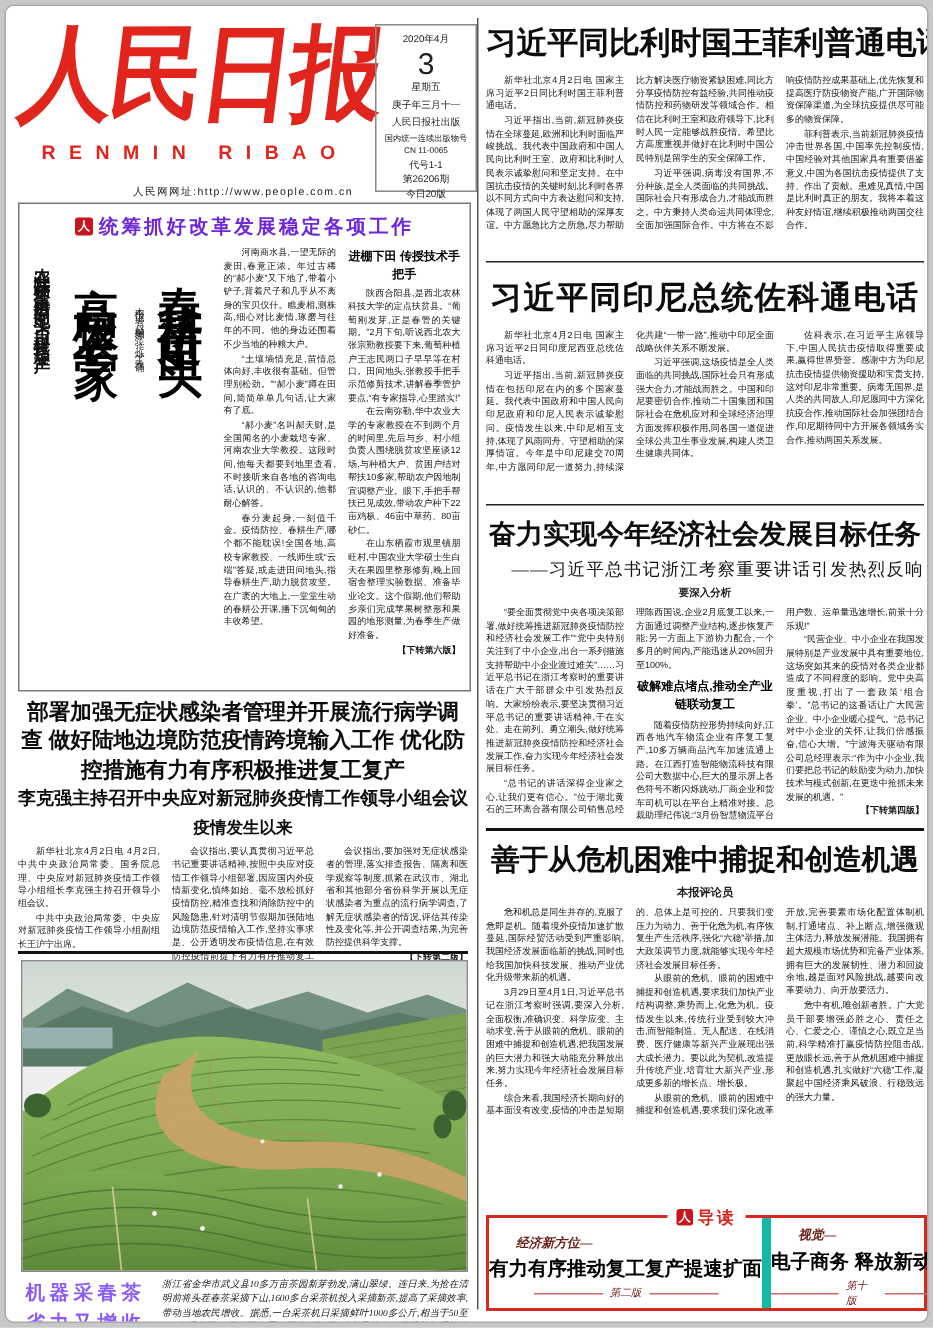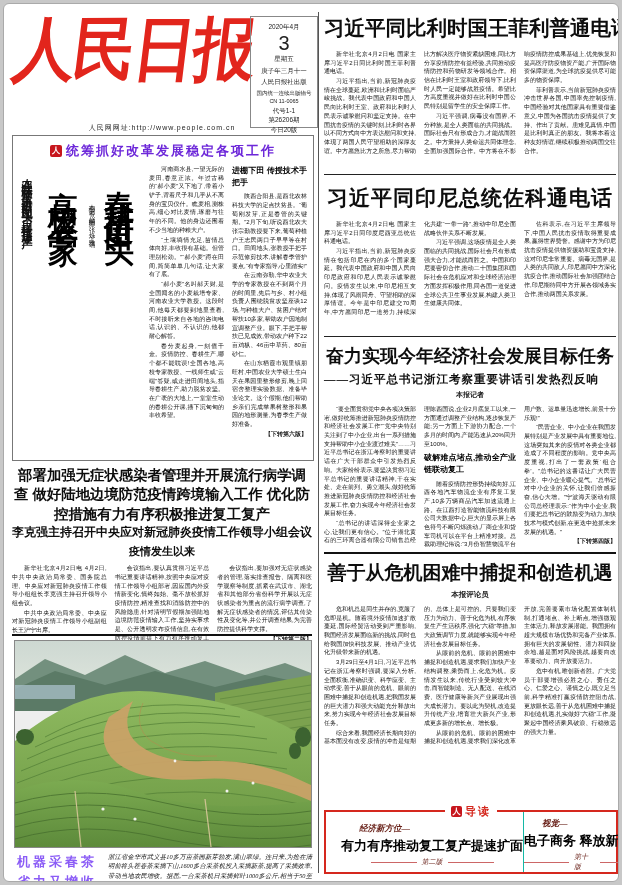--- a/index.html
+++ b/index.html
@@ -9,28 +9,28 @@
   .vrule{position:absolute;left:314px;top:8px;bottom:8px;width:0;border-left:1px solid #555;}
   
   .masthead-title{font-family:"DejaVu Serif","Liberation Serif",serif;font-weight:900;color:#e2251c;font-size:62px;line-height:1;transform:skewX(-7deg) scaleY(1.12);transform-origin:left center;letter-spacing:-2px;white-space:nowrap;}
   .masthead-sub{color:#e2251c;font-weight:bold;font-size:13px;letter-spacing:9px;text-align:center;margin-top:14px;}
   .website{font-size:7px;color:#222;text-align:center;letter-spacing:1px;}
   .datebox{border:1px solid #888;padding:5px 3px;text-align:center;color:#222;font-size:6.5px;line-height:1.5;}
   .datebox .day{font-size:20px;line-height:1.1;font-weight:400;}
   .datebox .row{margin-top:2px;}
   
   .h-big{font-weight:900;color:#0d0d0d;text-align:center;white-space:nowrap;}
-  .h-sub{font-family:"Liberation Serif","DejaVu Serif",serif;font-weight:bold;text-align:left;color:#111;}
+  .h-sub{font-family:"Liberation Serif","DejaVu Serif",serif;font-weight:normal;text-align:right;color:#111;}
   .byline{text-align:center;font-family:"Liberation Serif",serif;color:#222;}
   .body-text{font-size:6px;line-height:1.45;text-align:justify;color:#141414;overflow:hidden;}
   .body-text p{margin:0 0 1px 0;text-indent:2em;}
   .body-text .turn{text-align:right;font-weight:bold;text-indent:0;}
   .cols3{column-count:3;column-gap:8px;}
   .cols2{column-count:2;column-gap:8px;}
-  .inner-subhead{font-size:8px;font-weight:bold;margin:4px 0;color:#000;column-span:none;}
+  .inner-subhead{font-size:8px;font-weight:bold;text-align:center;margin:4px 0;color:#000;column-span:none;}
   .rule{position:absolute;border-top:1px solid #222;}
   .rule.thick{border-top:2px solid #111;}
   
   .tbox{border:1px solid #777;}
   .tbox-header{display:flex;align-items:center;justify-content:center;gap:4px;padding:6px 0 3px 0;}
   .tbox-header .t{color:#6d28d9;font-weight:900;font-size:13px;letter-spacing:2px;}
   .logo-sq{width:12px;height:12px;background:#c7161d;border-radius:2px;display:inline-flex;align-items:center;justify-content:center;color:#fff;font-size:8px;font-weight:bold;line-height:1;}
   .vert{writing-mode:vertical-rl;}
   .kicker-v{font-size:11px;font-weight:600;letter-spacing:3px;color:#111;}
   .bighead-v{font-size:30px;font-weight:900;letter-spacing:11px;color:#000;}
@@ -52,20 +52,21 @@
 </style>
 </head>
 <body>
 
 <div id="page">
 
   <div class="vrule"></div>
 
   <div class="abs" style="left:10px;top:14px;width:232px;">
     <div class="masthead-title">人民日报</div>
+    <div class="masthead-sub">RENMIN  RIBAO</div>
   </div>
 
   <div class="abs datebox" style="left:246px;top:12px;width:60px;height:100px;">
     <div>2020年4月</div>
     <div class="day">3</div>
     <div>星期五</div>
     <div class="row">庚子年三月十一</div>
     <div class="row">人民日报社出版</div>
     <div class="row" style="font-size:5.5px;">国内统一连续出版物号</div>
     <div style="font-size:5.5px;">CN 11-0065</div>
@@ -217,21 +218,21 @@
       <p>习近平指出,当前,新冠肺炎疫情在包括印尼在内的多个国家蔓延。我代表中国政府和中国人民向印尼政府和印尼人民表示诚挚慰问。疫情发生以来,中印尼相互支持,体现了风雨同舟、守望相助的深厚情谊。今年是中印尼建交70周年,中方愿同印尼一道努力,持续深化共建“一带一路”,推动中印尼全面战略伙伴关系不断发展。</p>
       <p>习近平强调,这场疫情是全人类面临的共同挑战,国际社会只有形成强大合力,才能战而胜之。中国和印尼要密切合作,推动二十国集团和国际社会在危机应对和全球经济治理方面发挥积极作用,同各国一道促进全球公共卫生事业发展,构建人类卫生健康共同体。</p>
       <p>佐科表示,在习近平主席领导下,中国人民抗击疫情取得重要成果,赢得世界赞誉。感谢中方为印尼抗击疫情提供物资援助和宝贵支持,这对印尼非常重要。病毒无国界,是人类的共同敌人,印尼愿同中方深化抗疫合作,推动国际社会加强团结合作,印尼期待同中方开展各领域务实合作,推动两国关系发展。</p>
     </div>
   </div>
   <div class="rule" style="left:320px;top:332px;width:292px;"></div>
 
   <div class="abs" style="left:320px;top:340px;width:292px;">
     <div class="h-big" style="font-size:18px;">奋力实现今年经济社会发展目标任务</div>
     <div class="h-sub" style="font-size:11.5px;margin-top:4px;letter-spacing:1px;">——习近平总书记浙江考察重要讲话引发热烈反响</div>
-    <div class="byline" style="font-size:7px;margin-top:3px;font-weight:bold;">本报记者</div>
+    <div class="byline" style="font-size:7px;margin-top:3px;font-weight:bold;">要深入分析</div>
     <div class="body-text cols3" style="height:150px;margin-top:5px;">
       <p>“要全面贯彻党中央各项决策部署,做好统筹推进新冠肺炎疫情防控和经济社会发展工作”“党中央特别关注到了中小企业,出台一系列措施支持帮助中小企业渡过难关”……习近平总书记在浙江考察时的重要讲话在广大干部群众中引发热烈反响。大家纷纷表示,要坚决贯彻习近平总书记的重要讲话精神,干在实处、走在前列、勇立潮头,做好统筹推进新冠肺炎疫情防控和经济社会发展工作,奋力实现今年经济社会发展目标任务。</p>
       <p>“总书记的讲话深得企业家之心,让我们更有信心。”位于湖北黄石的三环离合器有限公司销售总经理陈西国说,企业2月底复工以来,一方面通过调整产业结构,逐步恢复产能;另一方面上下游协力配合,一个多月的时间内,产能迅速从20%回升至100%。</p>
       <div class="inner-subhead">破解难点堵点,推动全产业链联动复工</div>
       <p>随着疫情防控形势持续向好,江西各地汽车物流企业有序复工复产,10多万辆商品汽车加速流通上路。在江西打造智能物流科技有限公司大数据中心,巨大的显示屏上各色符号不断闪烁跳动,厂商企业和货车司机可以在平台上精准对接。总裁助理纪伟说:“3月份智慧物流平台用户数、运单量迅速增长,前景十分乐观!”</p>
       <p>“民营企业、中小企业在我国发展特别是产业发展中具有重要地位,这场突如其来的疫情对各类企业都造成了不同程度的影响。党中央高度重视,打出了一套政策‘组合拳’。”总书记的这番话让广大民营企业、中小企业暖心提气。“总书记对中小企业的关怀,让我们倍感振奋,信心大增。”宁波海天驱动有限公司总经理表示:“作为中小企业,我们要把总书记的鼓励变为动力,加快技术与模式创新,在更迭中抢抓未来发展的机遇。”</p>
       <p class="turn">【下转第四版】</p>
     </div>
   </div>
   <div class="rule thick" style="left:320px;top:548px;width:292px;"></div>
@@ -250,21 +251,21 @@
   </div>
 
   <div class="abs daodu" style="left:320px;top:806px;width:290px;height:60px;">
     <div class="daodu-head">
       <span class="logo-sq" style="width:11px;height:11px;">
           <span>人</span>
         </span>
       <span class="t">导读</span>
     </div>
     <div class="daodu-cells">
-      <div class="daodu-cell" style="border-right:1px solid #14b8a6;padding-left:15px;">
+      <div class="daodu-cell" style="border-right:6px solid #14b8a6;">
         <div class="daodu-tag">经济新方位—</div>
         <div class="daodu-title">有力有序推动复工复产提速扩面</div>
         <div class="daodu-page">
           <span class="ln"></span>
           <span>第二版</span>
           <span class="ln"></span>
         </div>
       </div>
       <div class="daodu-cell">
         <div class="daodu-tag">视觉—</div>

